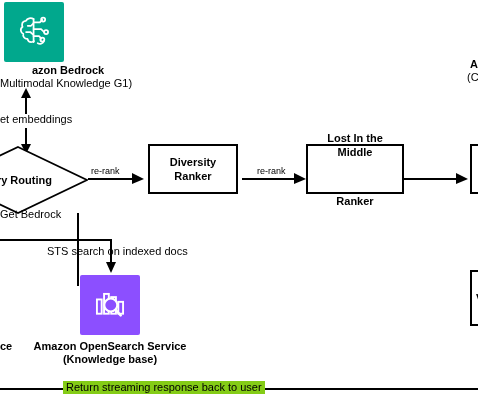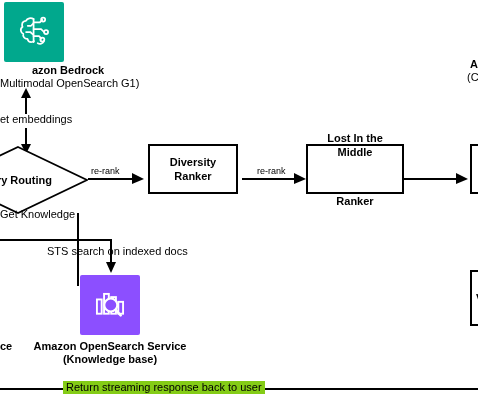--- a/index.html
+++ b/index.html
@@ -62,21 +62,21 @@
         <path d="M23.5 29h6.5l3 3"></path>
         <circle cx="35" cy="9" r="2.4"></circle>
         <circle cx="38.5" cy="24" r="2.4"></circle>
         <circle cx="34" cy="33" r="2.4"></circle>
         <path d="M28.5 37.5c2.6 1.3 5.8.4 7.2-2.1"></path>
       </svg>
     </span>
   </div>
 
   <div class="abs lbl lbl-b" style="left:0px;top:64px;padding-left:32px;">azon Bedrock</div>
-  <div class="abs lbl" style="left:0px;top:77px;">Multimodal OpenSearch G1)</div>
+  <div class="abs lbl" style="left:0px;top:77px;">Multimodal Knowledge G1)</div>
 
   <div class="abs vline" style="left:25px;top:92px;height:22px;"></div>
   <svg class="arrowhead" style="left:20px;top:88px;" width="12" height="10">
     <polygon points="6,0 11,10 1,10" fill="#000"></polygon>
   </svg>
 
   <div class="abs lbl" style="left:0px;top:113px;">et embeddings</div>
 
   <div class="abs vline" style="left:25px;top:128px;height:20px;"></div>
   <svg class="arrowhead" style="left:20px;top:144px;" width="12" height="10">
@@ -121,21 +121,21 @@
   </div>
 
   <div class="abs pbox" style="left:470px;top:270px;width:40px;height:56px;justify-content:flex-start;">
     <span>V</span>
   </div>
 
   <div class="abs lbl lbl-b" style="left:470px;top:58px;">A</div>
   <div class="abs lbl" style="left:467px;top:71px;">(C</div>
 
   <div class="abs vline" style="left:77px;top:213px;height:22px;"></div>
-  <div class="abs lbl" style="left:0px;top:208px;">Get Knowledge</div>
+  <div class="abs lbl" style="left:0px;top:208px;">Get Bedrock</div>
 
   <div class="abs vline" style="left:77px;top:228px;height:58px;"></div>
   <div class="abs hline" style="left:0px;top:239px;width:111px;"></div>
   <div class="abs vline" style="left:110px;top:239px;height:30px;"></div>
 
   <div class="abs lbl" style="left:47px;top:245px;">STS search on indexed docs</div>
 
   <svg class="arrowhead" style="left:105px;top:262px;" width="12" height="11">
     <polygon points="6,11 1,0 11,0" fill="#000"></polygon>
   </svg>

